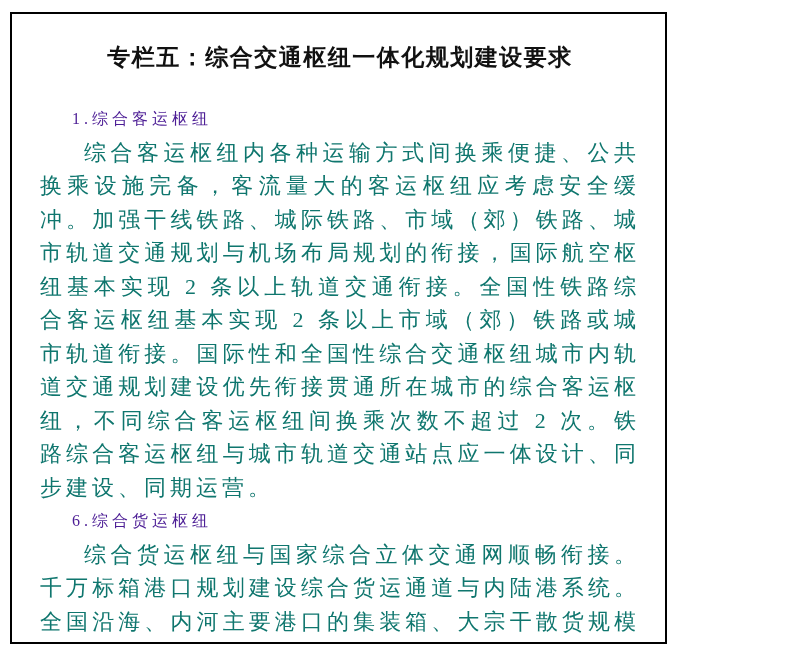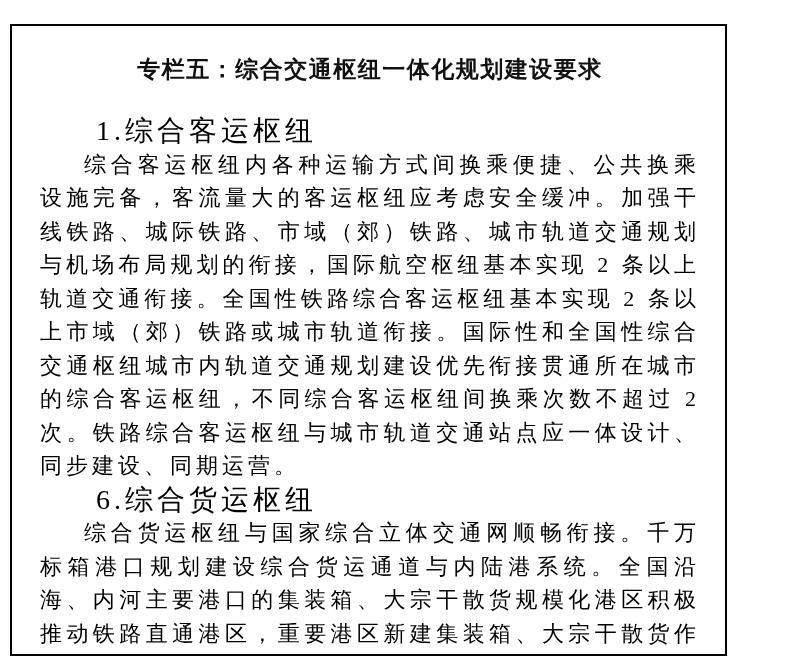--- a/index.html
+++ b/index.html
@@ -14,57 +14,57 @@
     position: relative;
     width: 800px;
     height: 657px;
     background: #ffffff;
     font-family: "Liberation Serif", "DejaVu Serif", serif;
     color: #111111;
   }
   .callout-box {
     position: absolute;
     left: 10px;
-    top: 24px;
-    width: 717px;
+    top: 12px;
+    width: 657px;
     height: 632px;
     border: 2px solid #000000;
     box-sizing: border-box;
     background: #ffffff;
     padding: 26px 25px 8px 28px;
     overflow: hidden;
   }
   .box-title {
     font-family: "Liberation Sans", "DejaVu Sans", sans-serif;
     font-weight: bold;
     font-size: 23px;
     line-height: 34px;
     letter-spacing: 1.5px;
     text-align: center;
     color: #111111;
     margin: 0 0 28px 0;
     white-space: nowrap;
   }
   .section-heading {
-    font-size: 28px;
+    font-size: 16px;
     line-height: 33.5px;
     letter-spacing: 4px;
     text-indent: 2em;
     margin: 0;
-    color: #000000;
+    color: #4c1d95;
   }
   .body-para {
     font-size: 22px;
     line-height: 33.5px;
     letter-spacing: 4px;
     text-indent: 2em;
     text-align: justify;
     text-justify: inter-character;
     margin: 0;
-    color: #000000;
+    color: #0f766e;
   }
 </style>
 </head>
 <body>
 
 <div class="page">
   <div class="callout-box">
     <div class="box-title">专栏五：综合交通枢纽一体化规划建设要求</div>
 
     <div class="section-heading">1.综合客运枢纽</div>

